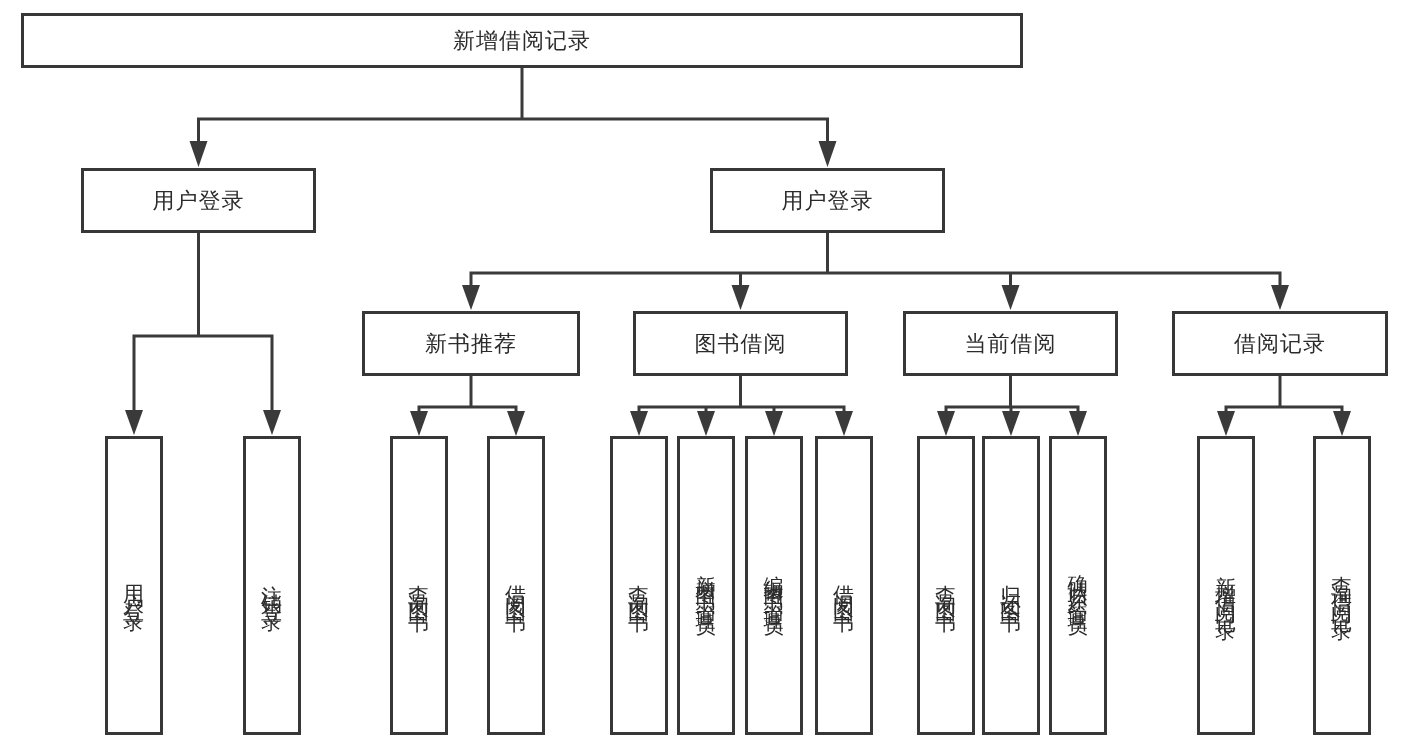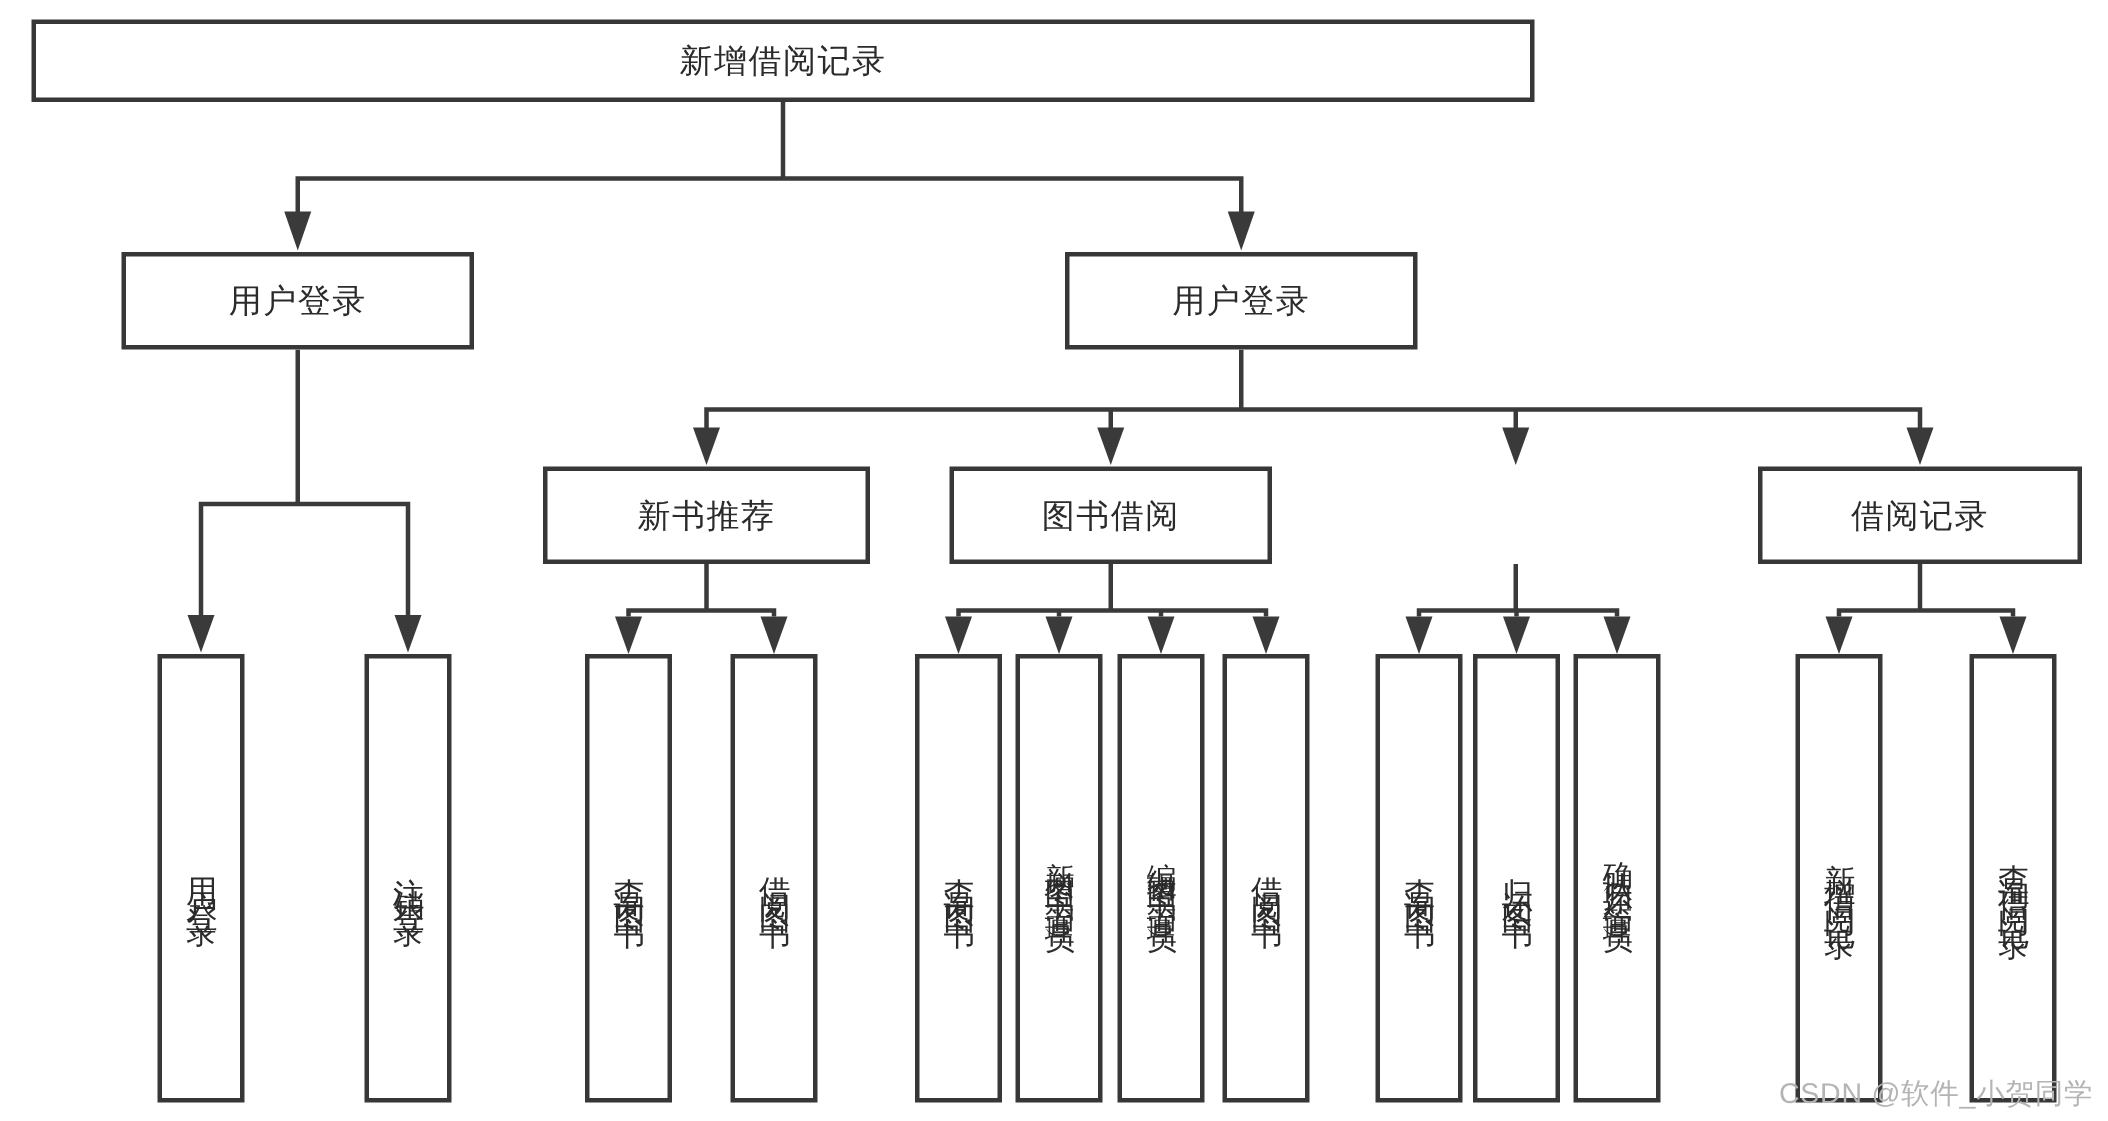--- a/index.html
+++ b/index.html
@@ -104,20 +104,21 @@
     </g>
   </svg>
 
   <div class="box h" style="left:21px;top:13px;width:1002px;height:55px;">新增借阅记录</div>
 
   <div class="box h" style="left:81px;top:168px;width:235px;height:65px;">用户登录</div>
   <div class="box h" style="left:710px;top:168px;width:235px;height:65px;">用户登录</div>
 
   <div class="box h" style="left:362px;top:311px;width:218px;height:65px;">新书推荐</div>
   <div class="box h" style="left:633px;top:311px;width:215px;height:65px;">图书借阅</div>
+  <div class="box h" style="left:903px;top:311px;width:215px;height:65px;">当前借阅</div>
   <div class="box h" style="left:1172px;top:311px;width:216px;height:65px;">借阅记录</div>
 
   <div class="box v" style="left:105px;">
     <span class="vt">用户登录</span>
   </div>
   <div class="box v" style="left:243px;">
     <span class="vt">注销登录</span>
   </div>
 
   <div class="box v" style="left:390px;">
@@ -150,15 +151,14 @@
     <span class="vt tight">确认归还（管理员）</span>
   </div>
 
   <div class="box v" style="left:1197px;">
     <span class="vt">新增借阅记录</span>
   </div>
   <div class="box v" style="left:1313px;">
     <span class="vt">查询借阅记录</span>
   </div>
 
-  <div class="watermark">CSDN @软件_小贺同学</div>
 
 </div>
 
 </body></html>

